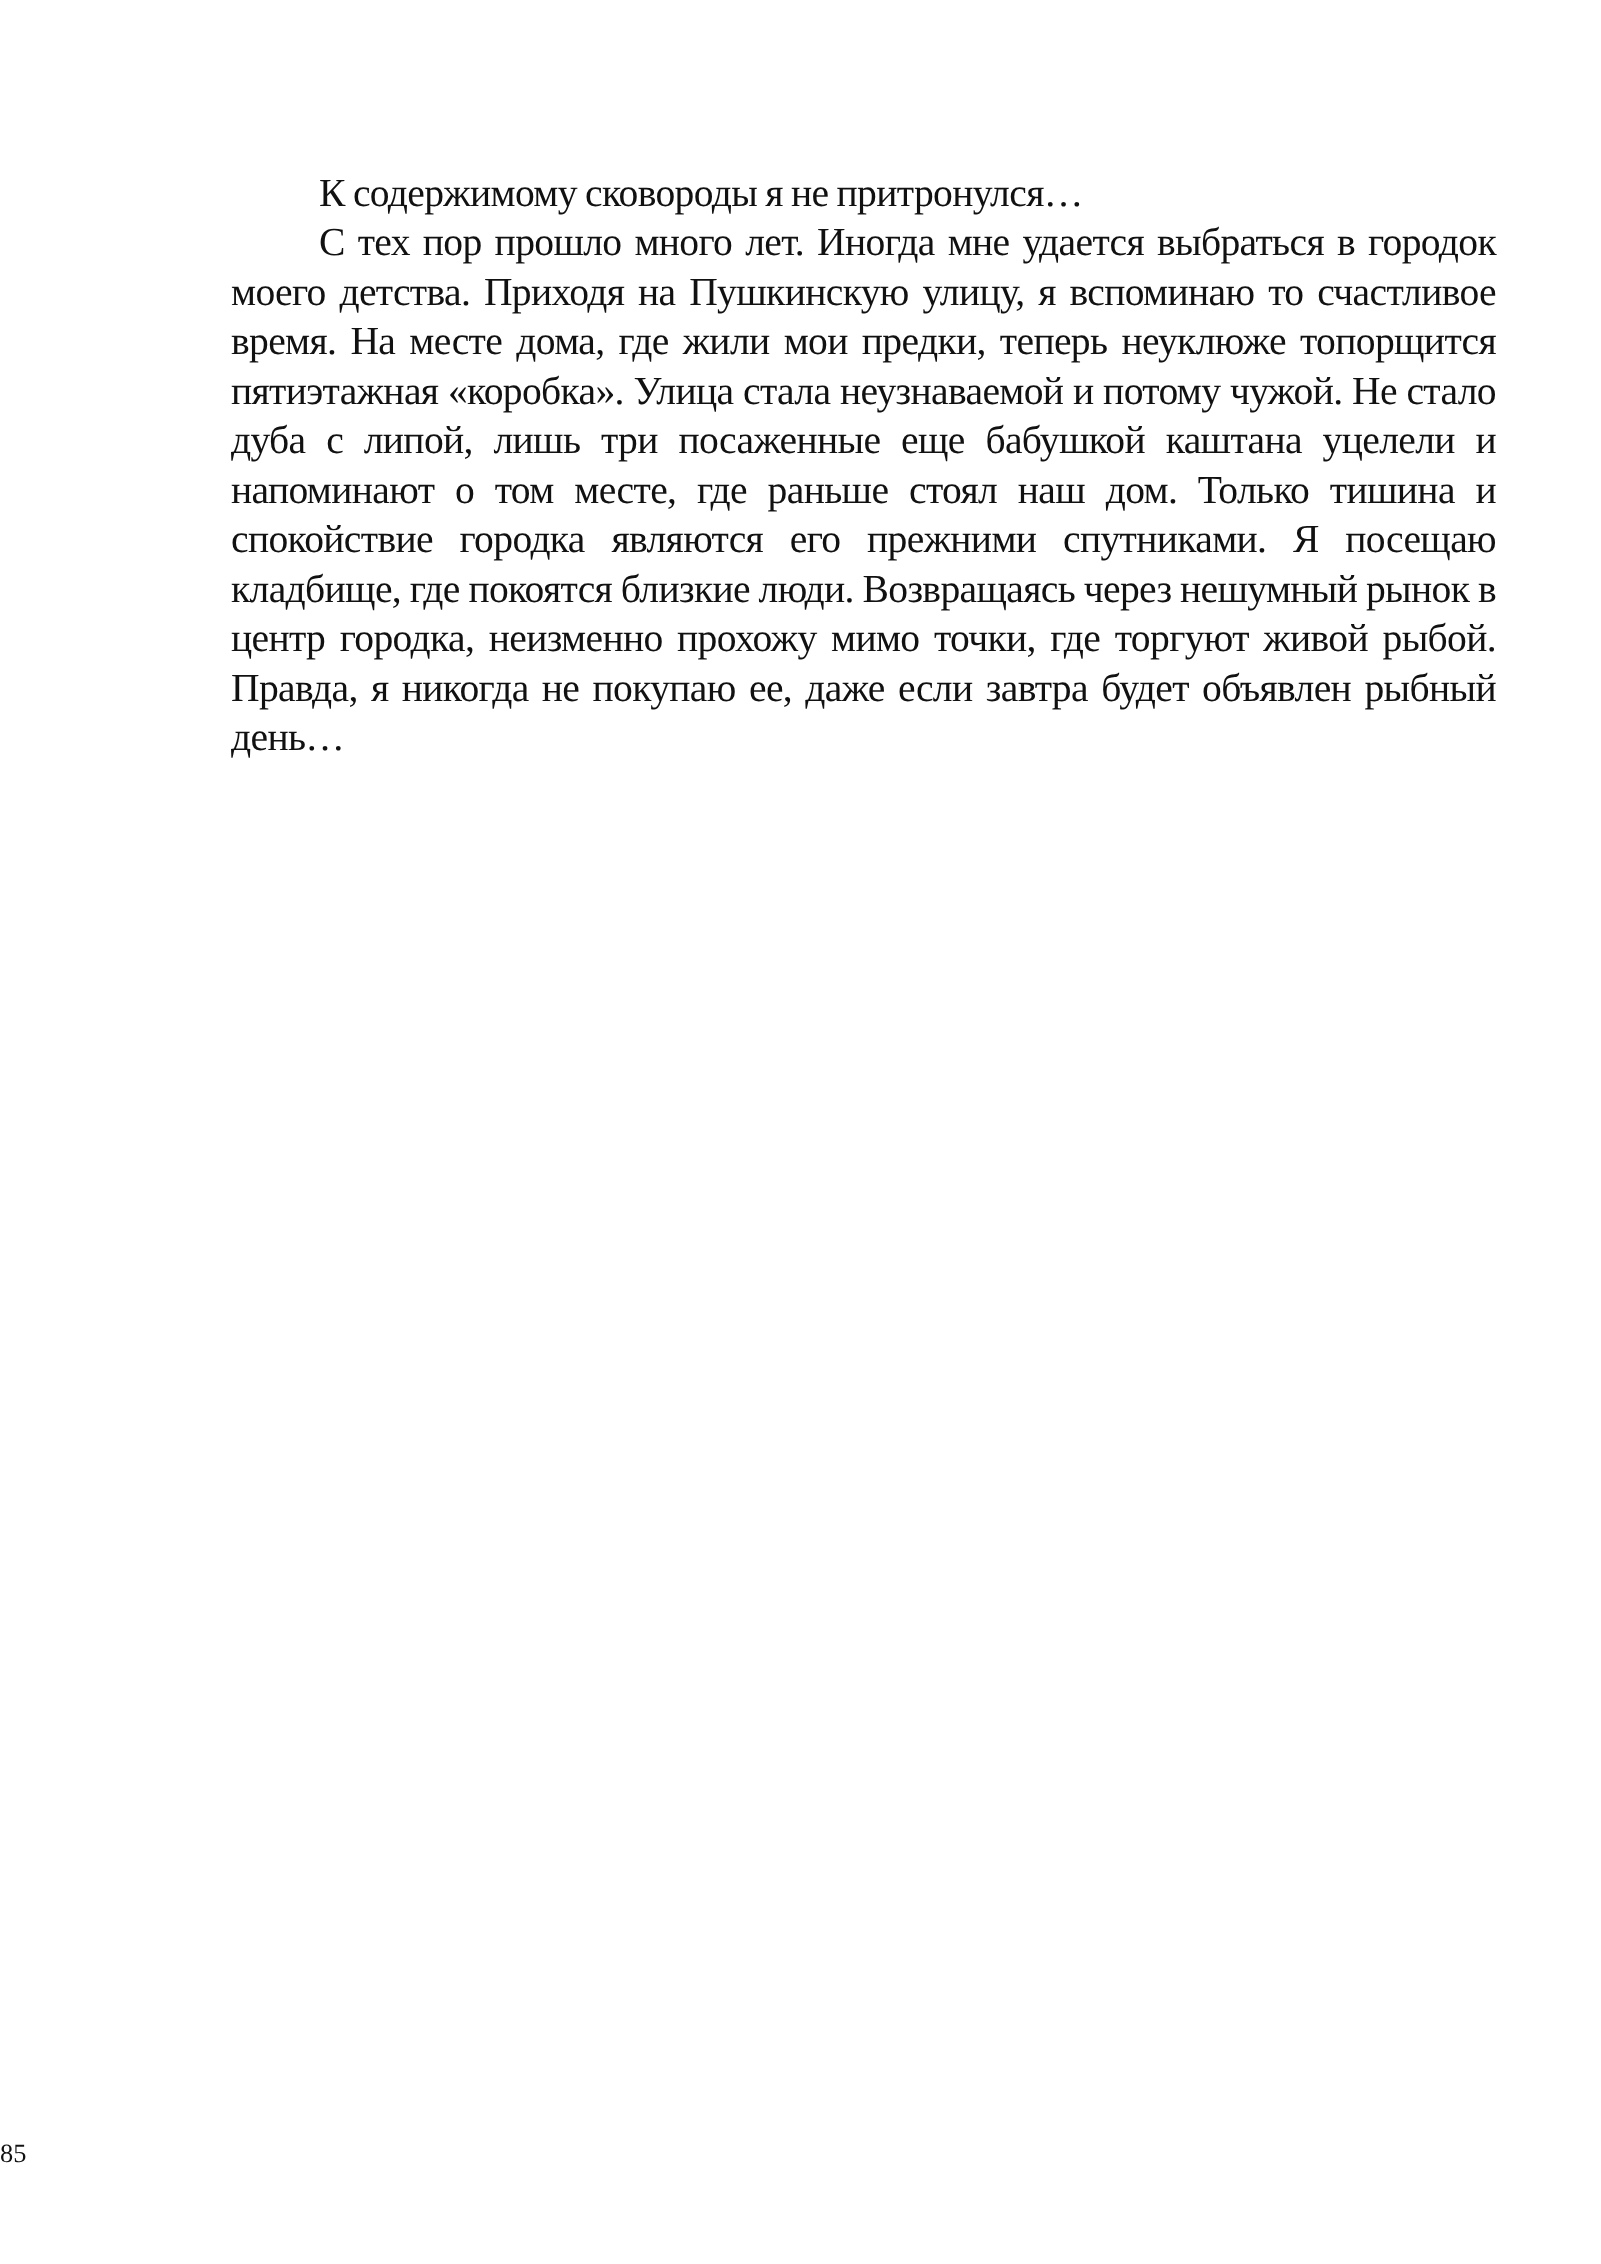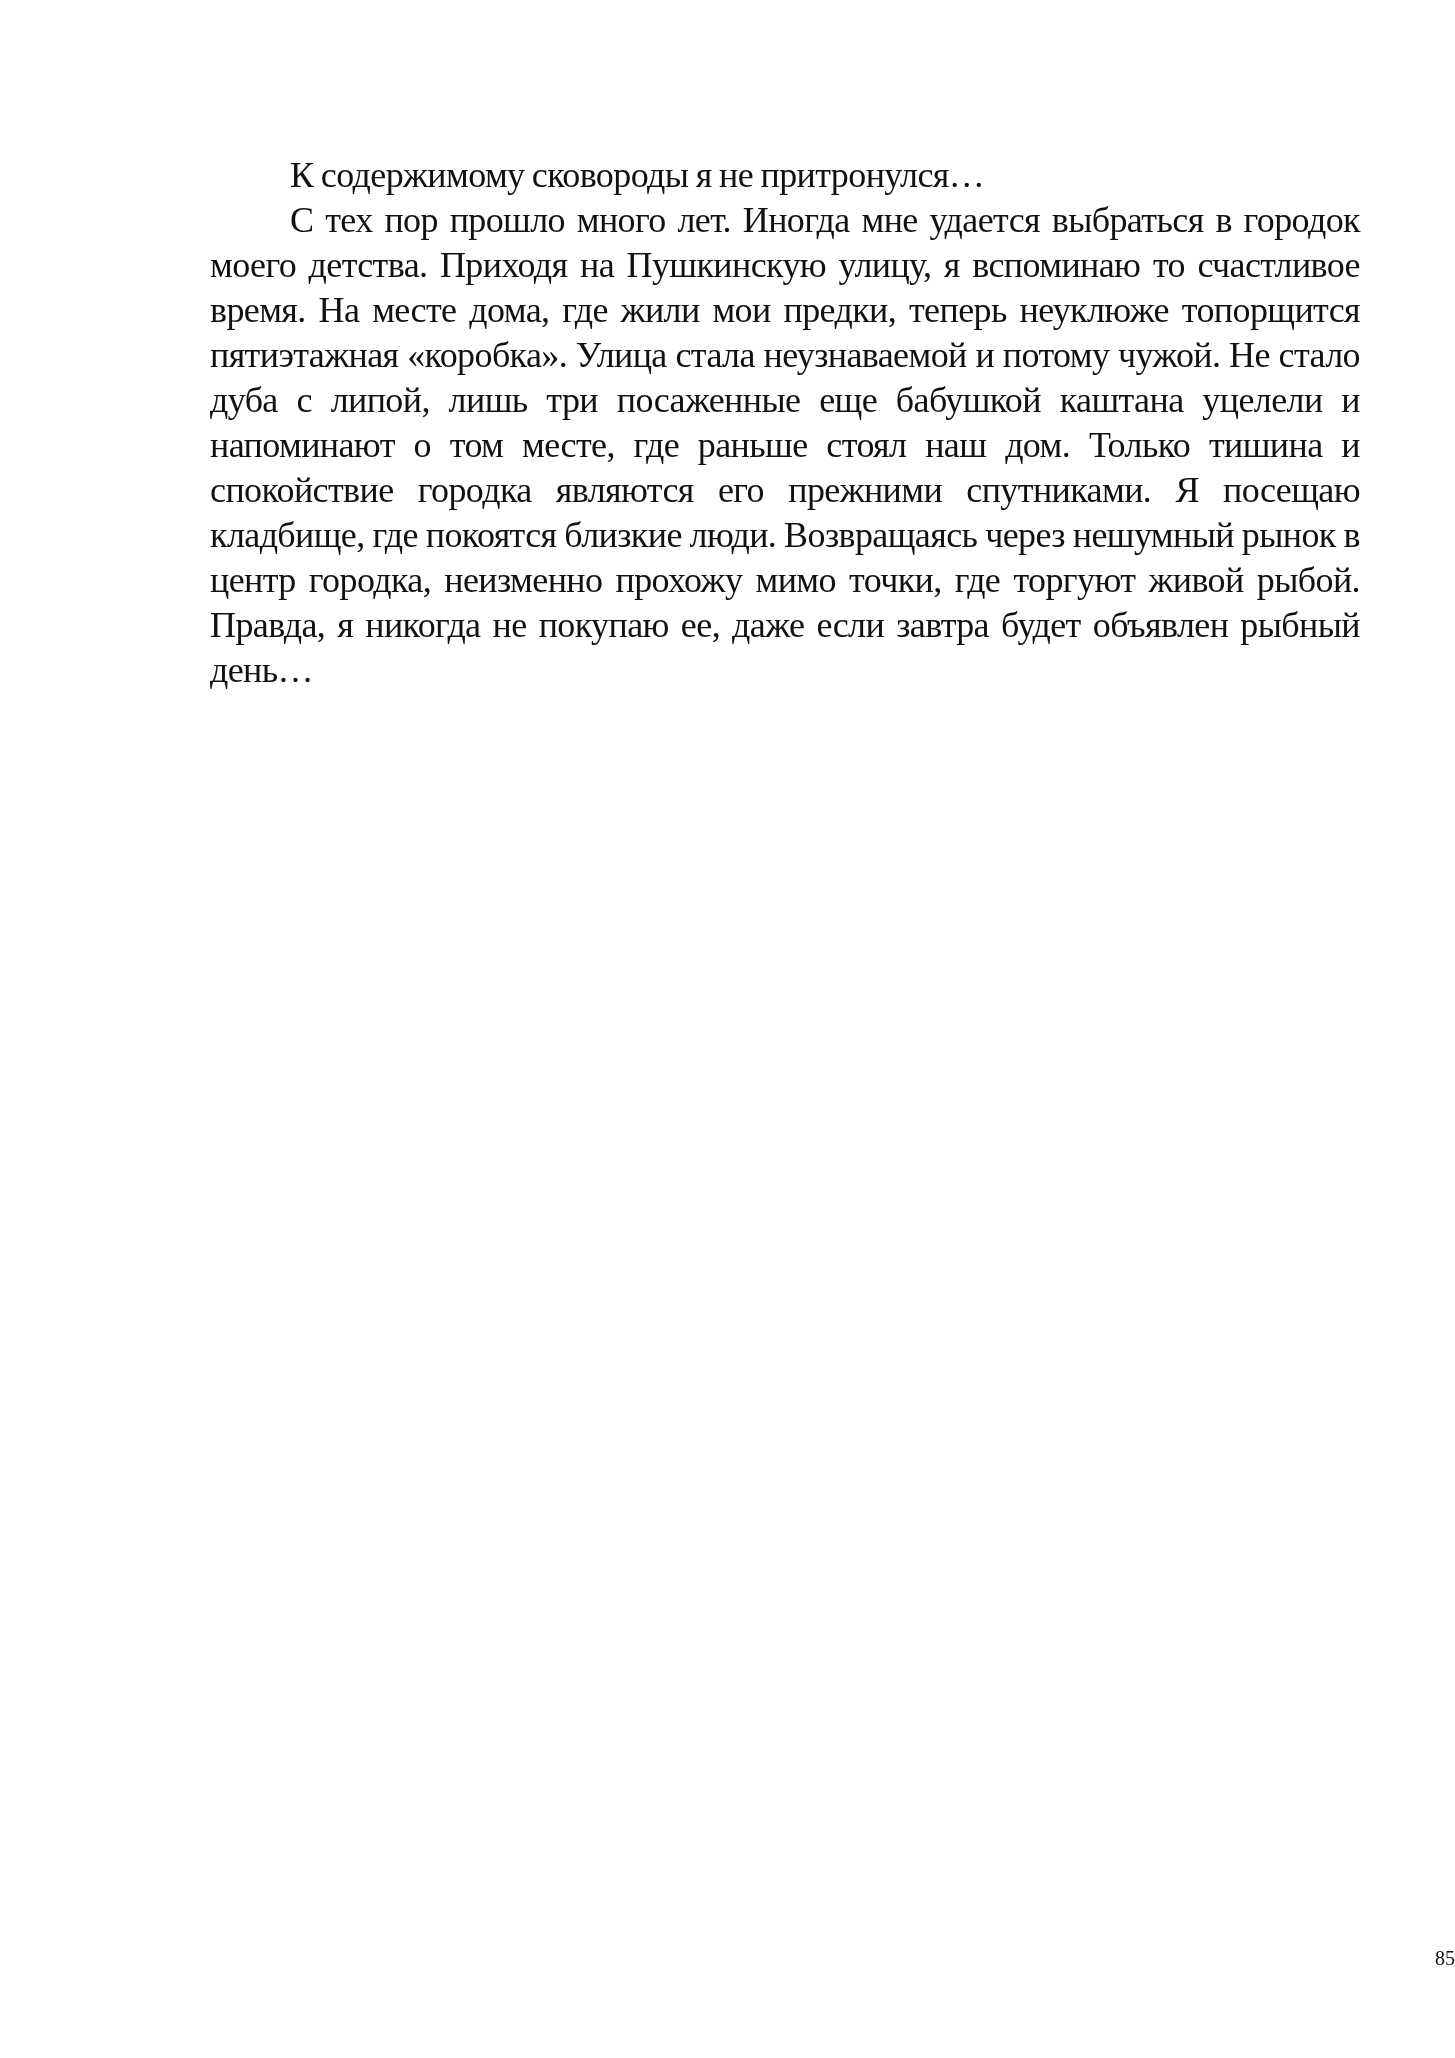--- a/index.html
+++ b/index.html
@@ -37,22 +37,22 @@
       text-indent: 80px;
       letter-spacing: -0.6px;
       word-spacing: -1px;
       font-stretch: condensed;
     }
     .page-number {
       position: absolute;
       left: 0;
       width: 1455px;
       top: 1932px;
-      text-align: right;
-      font-size: 20px;
+      text-align: left;
+      font-size: 24px;
       line-height: 30px;
       color: #111111;
     }
   </style>
 </head>
 <body>
 
 <div class="page">
   <div class="text-block">
     <p class="para">К содержимому сковороды я не притронулся…</p>

